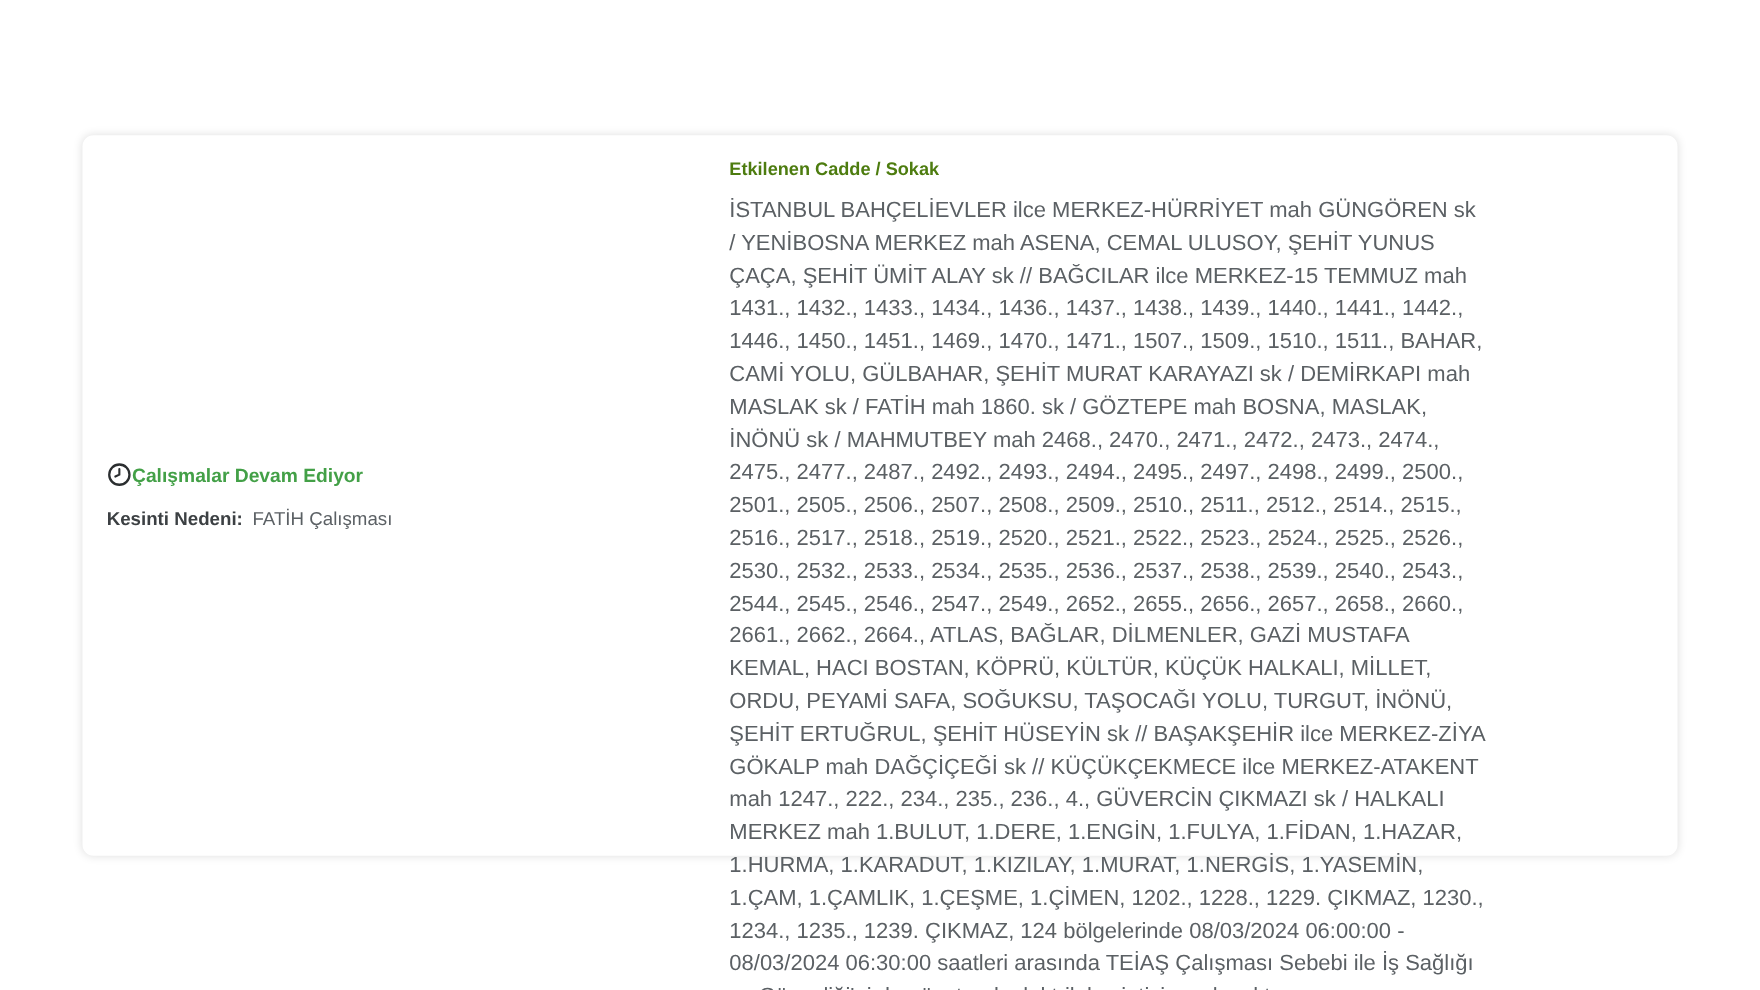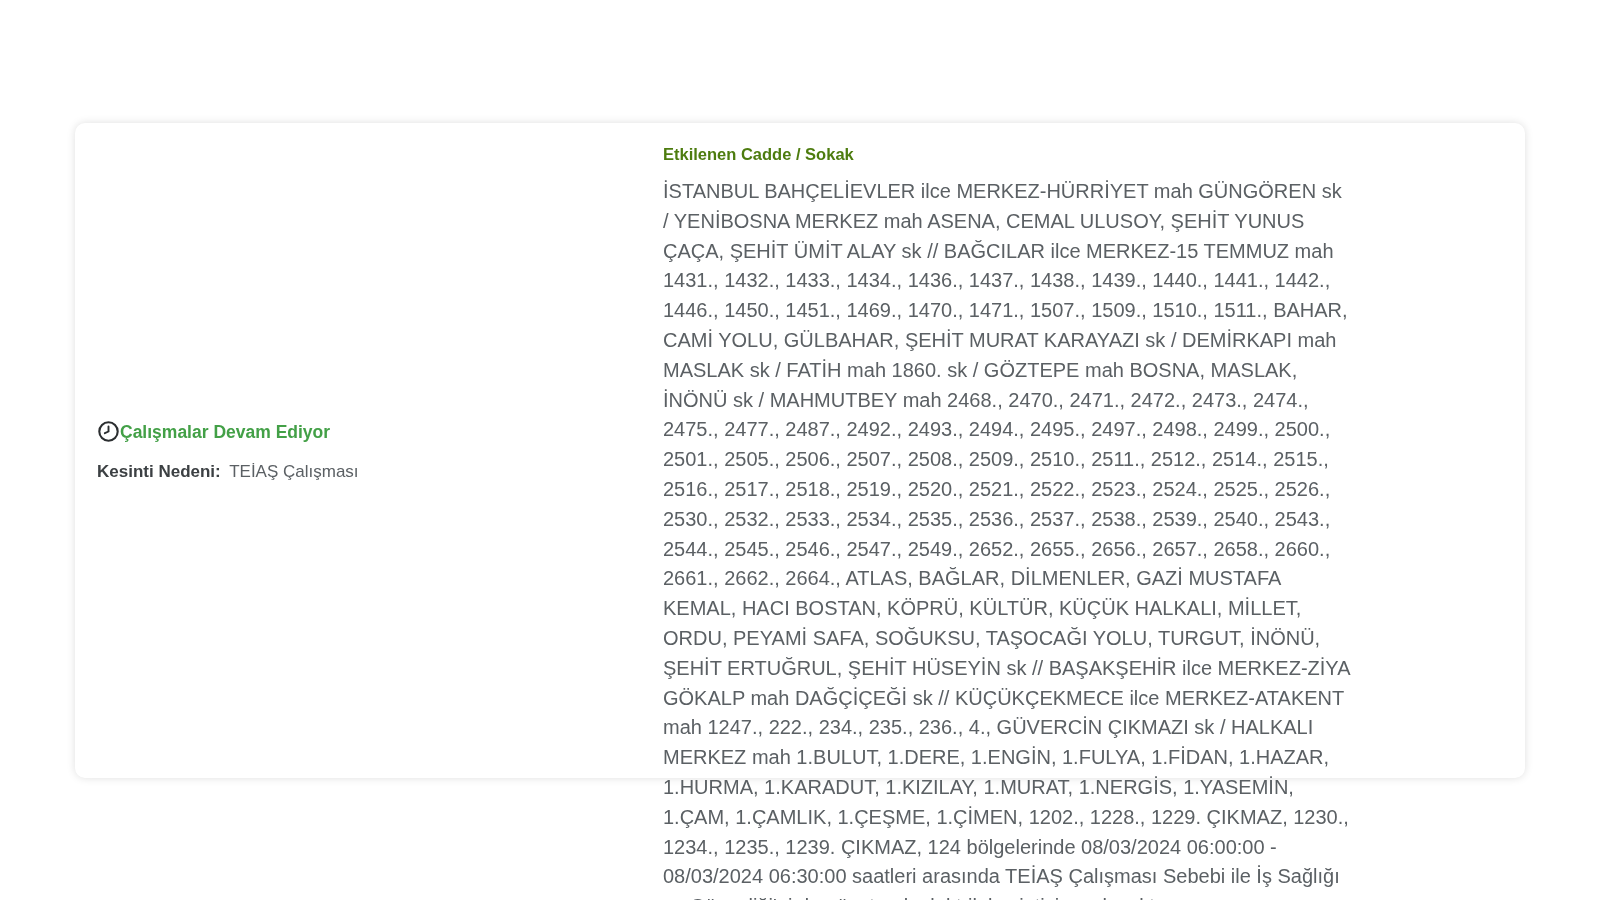--- a/index.html
+++ b/index.html
@@ -102,21 +102,21 @@
         <svg viewBox="0 0 24 24" width="23" height="23" fill="none" stroke="#2b2e30" stroke-width="2.2" stroke-linecap="round">
           <circle cx="12" cy="12" r="9.6"></circle>
           <path d="M12 6.8 L12 12 L8.2 13.8" stroke-width="2"></path>
         </svg>
       </span>
       <span class="status-label">Çalışmalar Devam Ediyor</span>
     </div>
 
     <div class="reason-row">
       <span class="reason-label">Kesinti Nedeni:</span>
-      <span class="reason-value">TEİAŞ Çalışması</span>
+      <span class="reason-value">FATİH Çalışması</span>
     </div>
 
   </div>
 
   <div class="right-pane">
     <h3 class="affected-heading">Etkilenen Cadde / Sokak</h3>
     <p class="affected-body">İSTANBUL BAHÇELİEVLER ilce MERKEZ-HÜRRİYET mah GÜNGÖREN sk / YENİBOSNA MERKEZ mah ASENA, CEMAL ULUSOY, ŞEHİT YUNUS ÇAÇA, ŞEHİT ÜMİT ALAY sk // BAĞCILAR ilce MERKEZ-15 TEMMUZ mah 1431., 1432., 1433., 1434., 1436., 1437., 1438., 1439., 1440., 1441., 1442., 1446., 1450., 1451., 1469., 1470., 1471., 1507., 1509., 1510., 1511., BAHAR, CAMİ YOLU, GÜLBAHAR, ŞEHİT MURAT KARAYAZI sk / DEMİRKAPI mah MASLAK sk / FATİH mah 1860. sk / GÖZTEPE mah BOSNA, MASLAK, İNÖNÜ sk / MAHMUTBEY mah 2468., 2470., 2471., 2472., 2473., 2474., 2475., 2477., 2487., 2492., 2493., 2494., 2495., 2497., 2498., 2499., 2500., 2501., 2505., 2506., 2507., 2508., 2509., 2510., 2511., 2512., 2514., 2515., 2516., 2517., 2518., 2519., 2520., 2521., 2522., 2523., 2524., 2525., 2526., 2530., 2532., 2533., 2534., 2535., 2536., 2537., 2538., 2539., 2540., 2543., 2544., 2545., 2546., 2547., 2549., 2652., 2655., 2656., 2657., 2658., 2660., 2661., 2662., 2664., ATLAS, BAĞLAR, DİLMENLER, GAZİ MUSTAFA KEMAL, HACI BOSTAN, KÖPRÜ, KÜLTÜR, KÜÇÜK HALKALI, MİLLET, ORDU, PEYAMİ SAFA, SOĞUKSU, TAŞOCAĞI YOLU, TURGUT, İNÖNÜ, ŞEHİT ERTUĞRUL, ŞEHİT HÜSEYİN sk // BAŞAKŞEHİR ilce MERKEZ-ZİYA GÖKALP mah DAĞÇİÇEĞİ sk // KÜÇÜKÇEKMECE ilce MERKEZ-ATAKENT mah 1247., 222., 234., 235., 236., 4., GÜVERCİN ÇIKMAZI sk / HALKALI MERKEZ mah 1.BULUT, 1.DERE, 1.ENGİN, 1.FULYA, 1.FİDAN, 1.HAZAR, 1.HURMA, 1.KARADUT, 1.KIZILAY, 1.MURAT, 1.NERGİS, 1.YASEMİN, 1.ÇAM, 1.ÇAMLIK, 1.ÇEŞME, 1.ÇİMEN, 1202., 1228., 1229. ÇIKMAZ, 1230., 1234., 1235., 1239. ÇIKMAZ, 124 bölgelerinde 08/03/2024 06:00:00 - 08/03/2024 06:30:00 saatleri arasında TEİAŞ Çalışması Sebebi ile İş Sağlığı ve Güvenliği'ni de gözeterek elektrik kesintisi yapılacaktır.</p>
   </div>
 
 </div>

